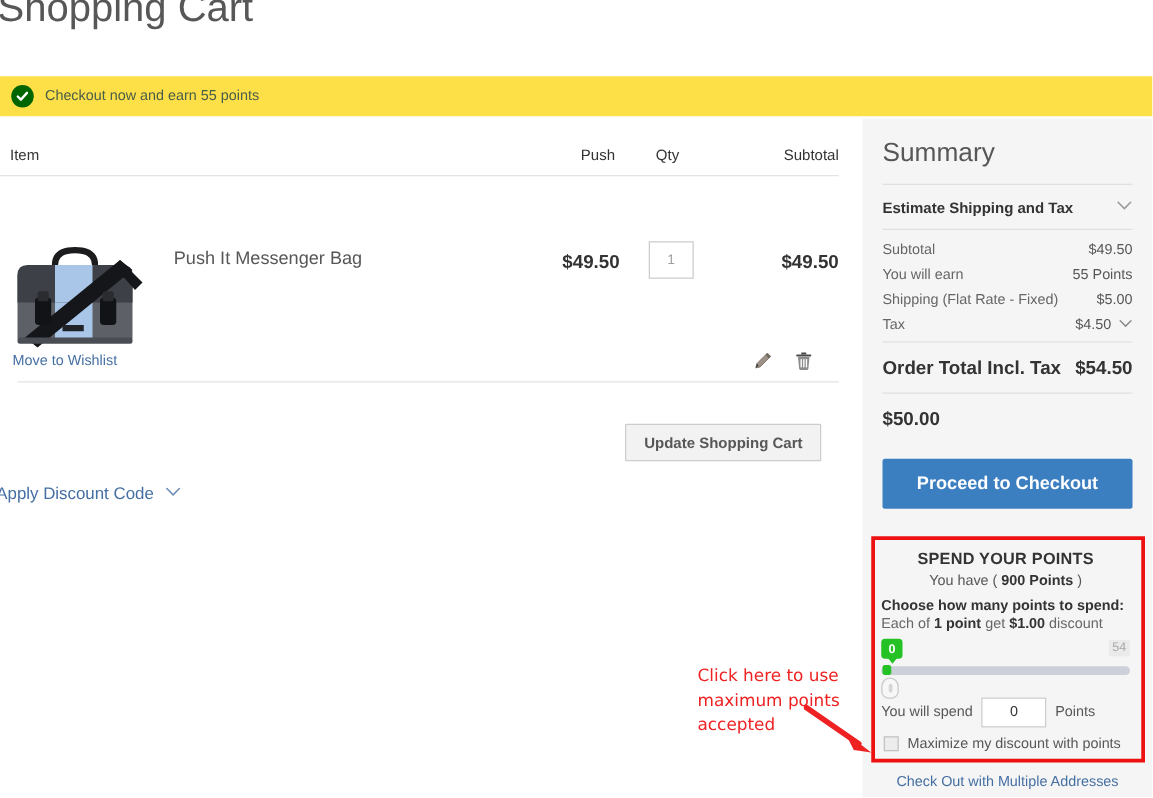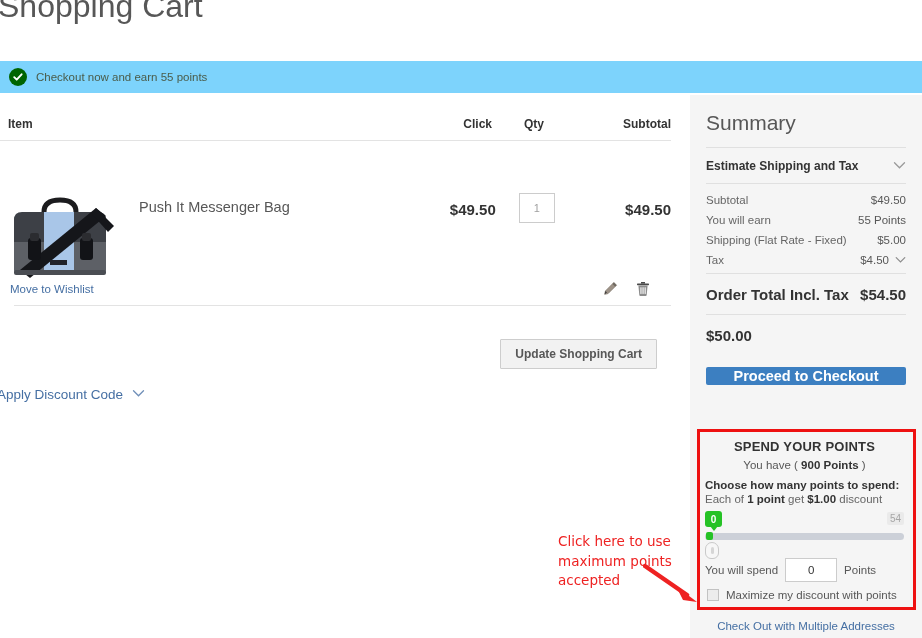--- a/index.html
+++ b/index.html
@@ -25,21 +25,21 @@
     color: #575757;
     letter-spacing: 0px;
     white-space: nowrap;
   }
 
   
   .reward-banner {
     position: absolute;
     left: 0; top: 61px;
     width: 922px; height: 32px;
-    background: #7dd3fc;
+    background: #fde047;
     display: flex;
     align-items: center;
     padding-left: 9px;
   }
   .reward-banner .chk {
     width: 18px; height: 18px;
     border-radius: 50%;
     background: #006400;
     display: flex; align-items: center; justify-content: center;
     flex: none;
@@ -56,21 +56,21 @@
     position: absolute;
     left: 0; top: 105px;
     width: 671px;
   }
   .cart-head {
     display: flex;
     align-items: flex-end;
     height: 36px;
     border-bottom: 1px solid #e3e3e3;
     font-size: 12px;
-    font-weight: bold;
+    font-weight: normal;
     color: #333;
     padding-bottom: 9px;
   }
   .col-item     { width: 384px; padding-left: 8px; }
   .col-price    { width: 108px; text-align: right; }
   .col-qty      { width: 84px;  text-align: center; }
   .col-subtotal { width: 95px;  text-align: right; }
 
   .cart-row {
     display: flex;
@@ -235,21 +235,21 @@
   .grand-line.bordered { border-bottom: 1px solid #e0e0e0; }
 
   .btn-checkout {
     display: block;
     width: 100%;
     background: #3c7fc1;
     color: #ffffff;
     border: none;
     font-size: 14.5px;
     font-weight: bold;
-    padding: 1px 0;
+    padding: 12px 0;
     margin-top: 12px;
     cursor: pointer;
     font-family: "Liberation Sans", sans-serif;
     border-radius: 2px;
   }
 
   
   .points-box {
     position: absolute;
     left: 697px; top: 429px;
@@ -424,21 +424,21 @@
           <path d="M2.2 6.2 L4.7 8.7 L9.6 3.3" stroke="#ffffff" stroke-width="1.9" fill="none" stroke-linecap="round" stroke-linejoin="round"></path>
         </svg>
     </span>
     <span class="txt">Checkout now and earn 55 points</span>
   </div>
 
   <div class="cart">
 
     <div class="cart-head">
       <div class="col-item">Item</div>
-      <div class="col-price">Click</div>
+      <div class="col-price">Push</div>
       <div class="col-qty">Qty</div>
       <div class="col-subtotal">Subtotal</div>
     </div>
 
     <div class="cart-row cart-row-divider">
       <div class="prod-cell">
         <div class="prod-photo">
           <svg width="122" height="110" viewBox="0 0 122 110">
 
             <rect x="14" y="30" width="92" height="58" rx="4" fill="#5d6066"></rect>

